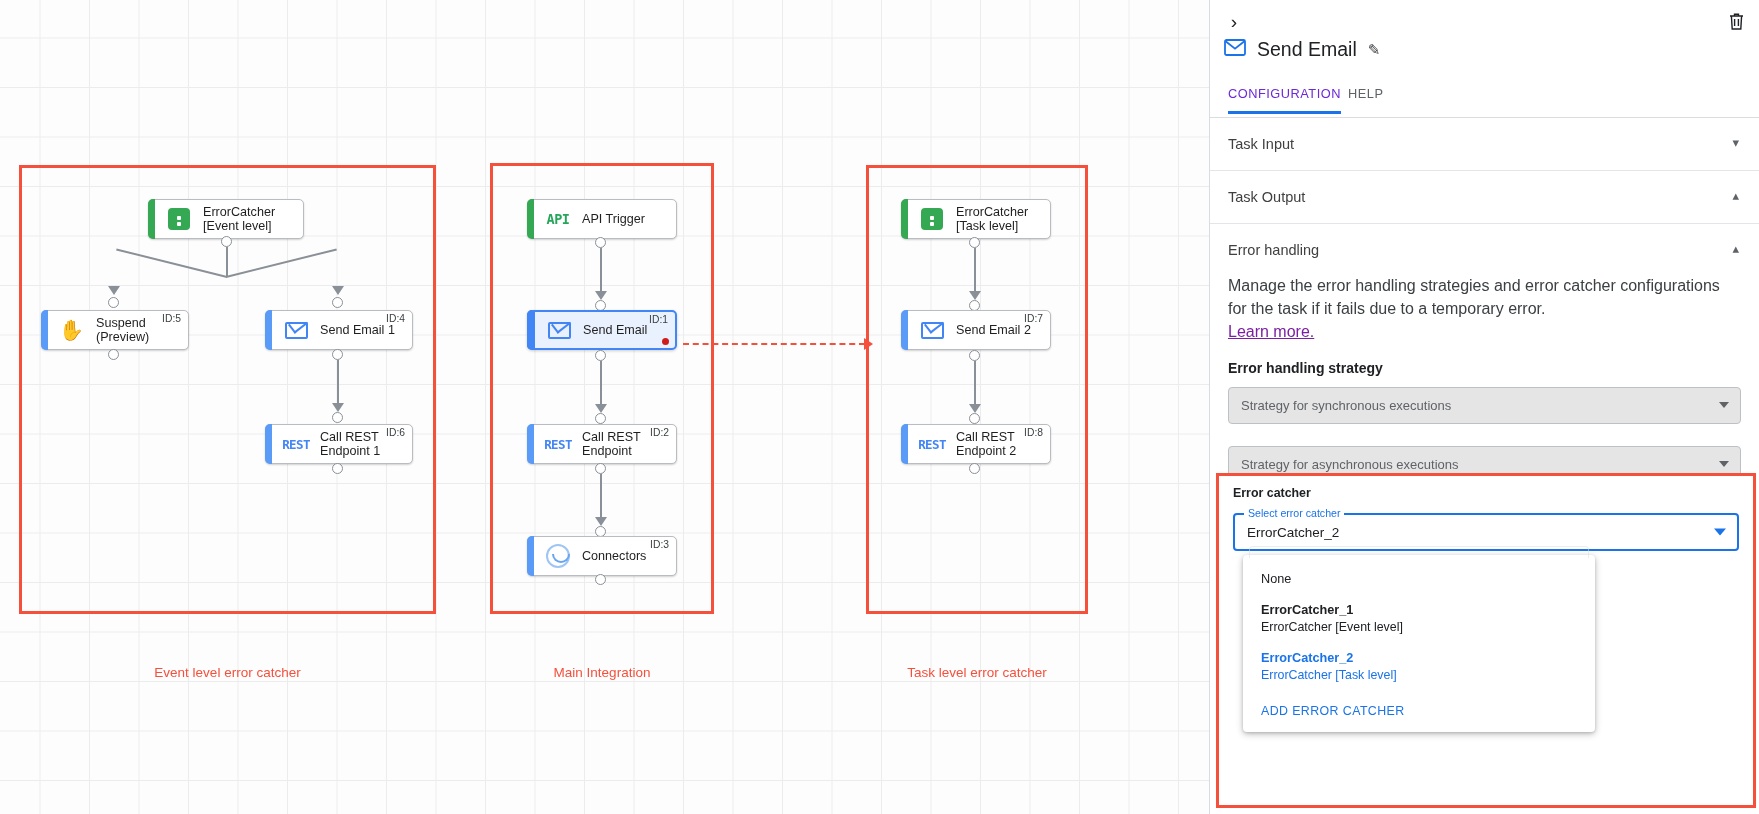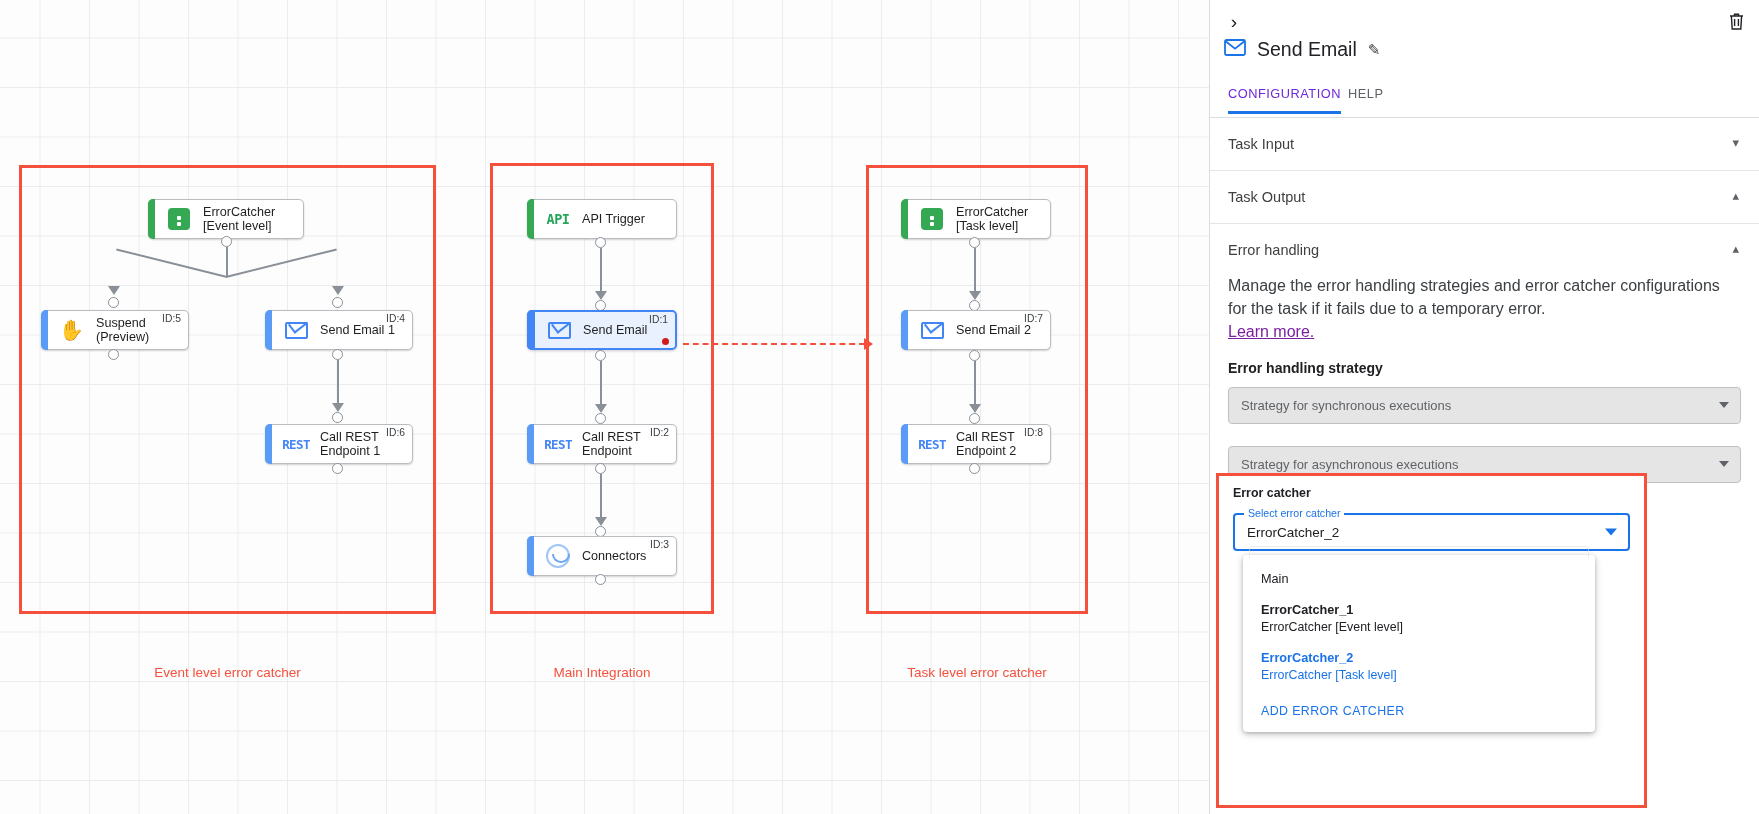--- a/index.html
+++ b/index.html
@@ -189,21 +189,21 @@
   }
   .select .val { font-size: 13px; color: #5f6368; }
   .caret {
     position: absolute; right: 11px; top: 50%; transform: translateY(-50%);
     width: 0; height: 0; border-left: 5px solid transparent;
     border-right: 5px solid transparent; border-top: 6px solid #5f6368;
   }
 
   
   #ec-box {
-    position: absolute; left: 6px; top: 473px; width: 431px; height: 335px;
+    position: absolute; left: 6px; top: 473px; width: 540px; height: 335px;
     border: 3px solid #f4503c; background: #fff;
   }
   #ec-inner { position: relative; padding: 10px 14px; }
   .ec-title { font-size: 12.4px; color: #202124; font-weight: 700; }
   .ec-select {
     margin-top: 13px; height: 38px; border: 2px solid #1a73e8; border-radius: 4px;
     position: relative; display: flex; align-items: center; padding: 0 12px;
     cursor: pointer; background:#fff;
   }
   .ec-select .val { font-size: 13.5px; color: #202124; }
@@ -474,21 +474,21 @@
         <div class="ec-select">
           <span class="ec-float-label">Select error catcher</span>
           <span class="val">ErrorCatcher_2</span>
           <span class="ec-caret"></span>
         </div>
 
         <div class="menu">
           <div class="ghost"></div>
 
           <div class="mi plain">
-            <div class="t1">Main</div>
+            <div class="t1">None</div>
           </div>
 
           <div class="mi">
             <div class="t1">ErrorCatcher_1</div>
             <div class="t2">ErrorCatcher [Event level]</div>
           </div>
 
           <div class="mi selected">
             <div class="t1">ErrorCatcher_2</div>
             <div class="t2">ErrorCatcher [Task level]</div>

